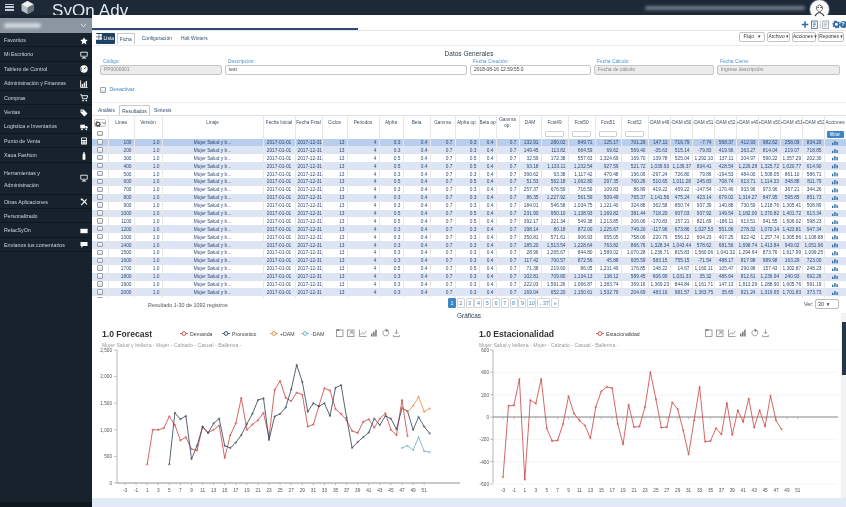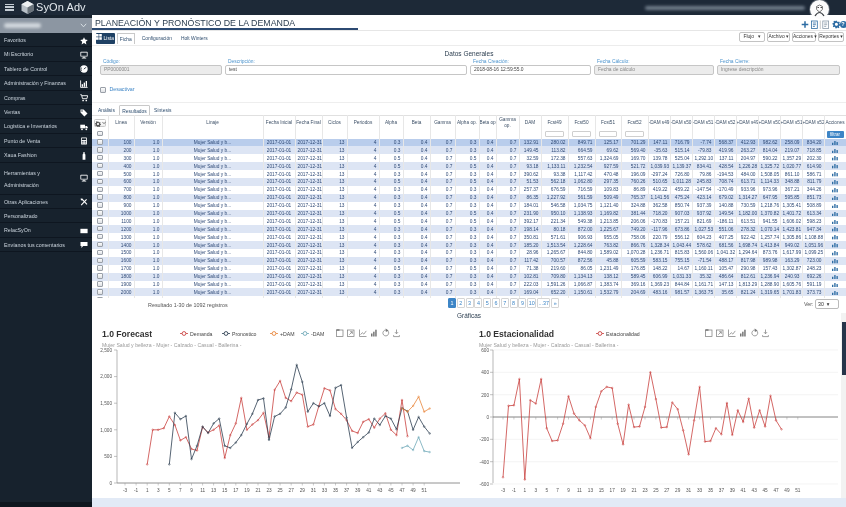--- a/index.html
+++ b/index.html
@@ -1,21 +1,21 @@
 <!DOCTYPE html>
 <html><head><meta charset="utf-8">
 <style>
 * { margin:0; padding:0; box-sizing:border-box; }
 html,body { width:846px; height:507px; overflow:hidden; font-family:"Liberation Sans",sans-serif; background:#fff; }
 .abs { position:absolute; }
 #topbar { left:0; top:0; width:846px; height:15px; background:#1d2937; }
 #burger { position:absolute; left:5px; top:3.5px; width:9px; height:8px; }
 #burger div { height:1.1px; background:#c3ccd4; margin-bottom:1.9px; }
 #cube { position:absolute; left:21px; top:1px; }
-#brand { position:absolute; left:36px; top:0.5px; color:#e3e9ee; font-size:11px; letter-spacing:0.1px; }
+#brand { position:absolute; left:52px; top:0.5px; color:#e3e9ee; font-size:17px; letter-spacing:0.1px; }
 #ublur { position:absolute; left:645px; top:5.5px; width:160px; height:4px; background:#8b98a5; border-radius:2px; filter:blur(1.6px); opacity:0.75; }
 #avatar { left:810px; top:0px; width:19px; height:19px; border-radius:50%; background:#fcfcfc; z-index:5; overflow:hidden; box-shadow:0 0 0 1px rgba(255,255,255,0.25); }
 #sidebar { left:0; top:15px; width:92px; height:492px; background:#17222d; }
 #acct { position:absolute; left:0; top:2.5px; width:92px; height:15.5px; background:#8c96a2; }
 #acctblur { position:absolute; left:4px; top:5px; width:37px; height:5.5px; background:#dde2e7; border-radius:3px; filter:blur(1.8px); opacity:0.85; }
 #acct svg { position:absolute; right:5px; top:5px; }
 .mitem { position:absolute; left:0; width:92px; color:#cdd6df; font-size:5.3px; padding-left:4px; border-bottom:1px solid #0e1620; }
 .mi { position:absolute; right:4px; top:50%; margin-top:-4px; }
 #content { left:92px; top:15px; width:754px; height:492px; background:#fff; }
 #title { position:absolute; left:3px; top:2.5px; color:#2c3e50; font-size:8.8px; }
@@ -164,21 +164,20 @@
         </svg></span></div>
 <div class="mitem" style="top:194px;height:14.4px;line-height:14.4px;">Personalizado</div>
 <div class="mitem" style="top:208.4px;height:14.4px;line-height:14.4px;">RelacSyOn<span class="mi"><svg width="8" height="8" viewBox="0 0 8 8" fill="none">
           <rect x="0.4" y="1.8" width="7.2" height="4.4" fill="#fff"></rect>
         </svg></span></div>
 <div class="mitem" style="top:222.8px;height:14.4px;line-height:14.4px;">Envíanos tus comentarios<span class="mi"><svg width="8" height="8" viewBox="0 0 8 8" fill="none">
           <path d="M0.5 0.9 L7.5 0.9 L7.5 5.1 L3.2 5.1 L1.3 7 L1.5 5.1 L0.5 5.1 Z" fill="#fff"></path>
         </svg></span></div>
 </div>
 <div id="content" class="abs">
-  <div id="title">PLANEACIÓN Y PRONÓSTICO DE LA DEMANDA</div>
   <div id="title-ul"></div>
   <div id="hdr-line"></div>
   <div id="formline"></div>
   <div id="tabs">
     <div class="tab" id="tab-lista"><svg width="6" height="6" viewBox="0 0 6 6" style="vertical-align:-0.5px">
           <g fill="#fff">
             <rect x="0" y="0" width="2.6" height="2.6"></rect>
             <rect x="3.2" y="0" width="2.6" height="2.6"></rect>
             <rect x="0" y="3.2" width="2.6" height="2.6"></rect>
             <rect x="3.2" y="3.2" width="2.6" height="2.6"></rect>

